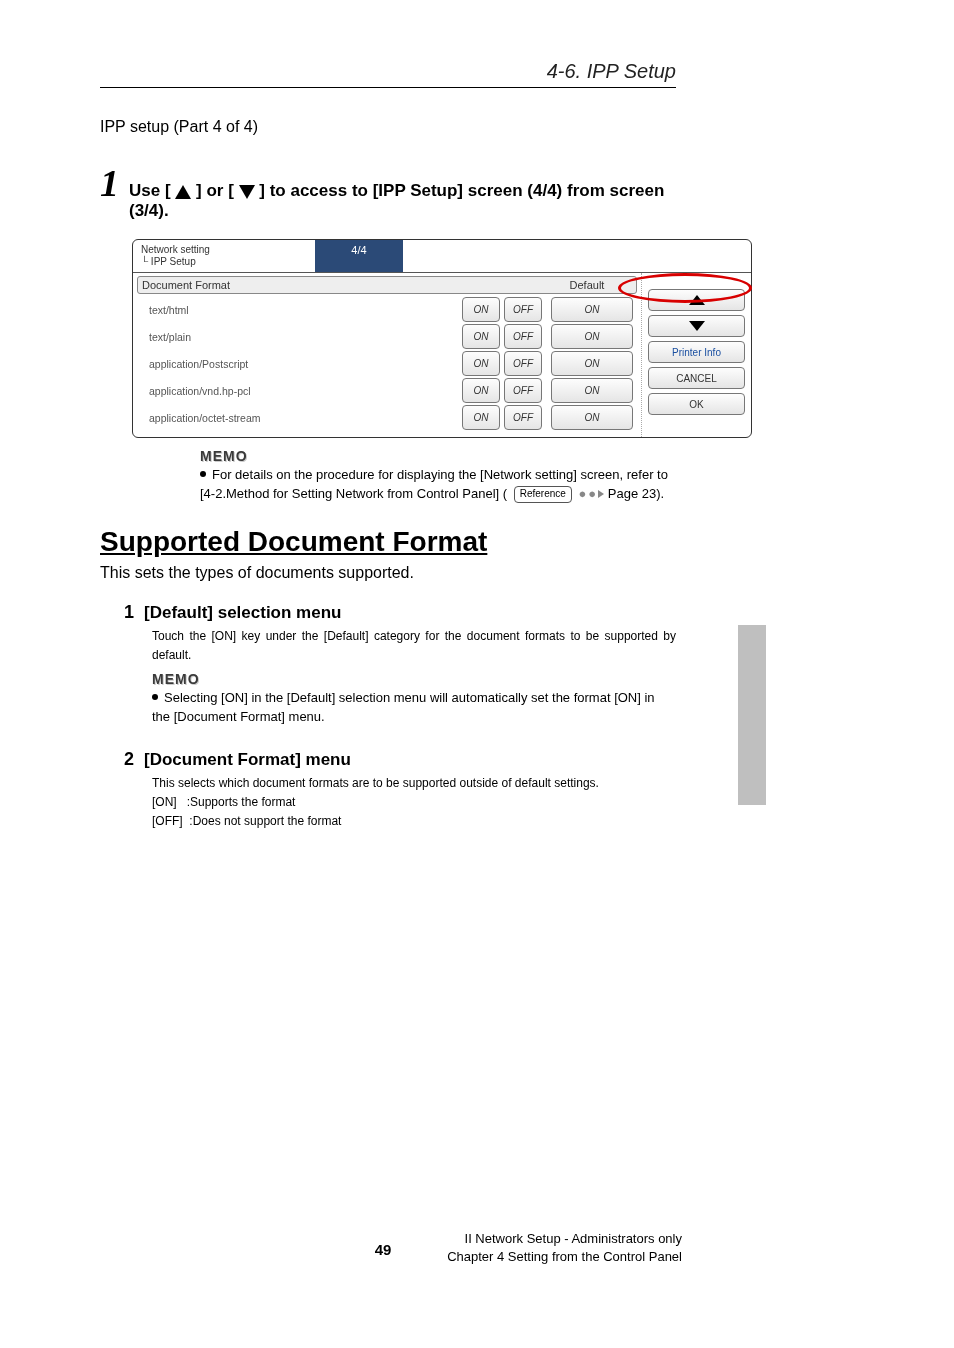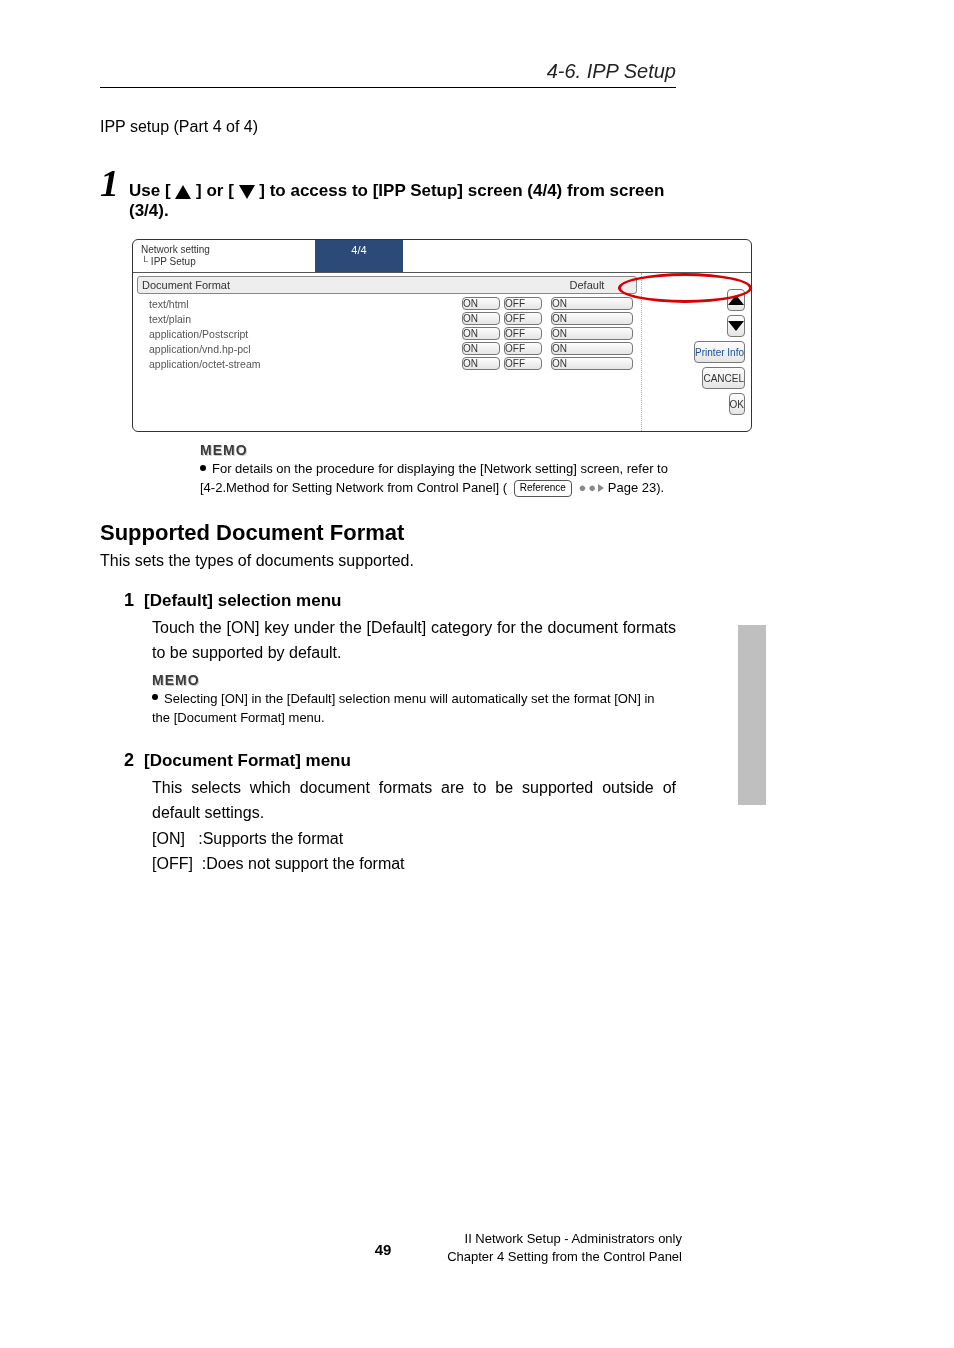--- a/index.html
+++ b/index.html
@@ -24,50 +24,50 @@
   .p-title { flex: 1; text-align: center; background: #2b4a77; color: #fff; padding: 4px 6px; font-size: 11px; }
   .p-page { width: 90px; text-align: center; background: #2b4a77; color: #fff; padding: 4px; border-left: 2px solid #fff; }
   .p-body { display: flex; border-top: 1px solid #555; }
   .p-table { flex: 1; padding: 3px 4px 5px 4px; }
   .p-th { display: flex; background: #eee; border: 1px solid #888; border-radius: 3px; font-size: 11px; padding: 2px 4px; margin-bottom: 3px; }
   .p-th .col-a { flex: 1.4; }
   .p-th .col-b { width: 90px; text-align: center; }
   .p-th .col-c { width: 90px; text-align: center; }
   .p-row { display: flex; align-items: center; margin: 2px 0; }
   .p-row .col-a { flex: 1.4; font-size: 10.5px; color: #555; padding-left: 12px; }
-  .btn { display: inline-block; border: 1px solid #777; border-radius: 4px; background: linear-gradient(#fdfdfd,#e5e5e5); font-size: 10px; text-align: left; padding: 0 0; margin: 0 2px; }
+  .btn { display: inline-block; border: 1px solid #777; border-radius: 4px; background: linear-gradient(#fdfdfd,#e5e5e5); font-size: 10px; text-align: center; padding: 6px 0; margin: 0 2px; font-style: italic; }
   .btn.w40 { width: 38px; }
   .btn.w80 { width: 82px; }
   .p-row .col-b { width: 90px; display: flex; justify-content: center; }
   .p-row .col-c { width: 90px; display: flex; justify-content: center; }
-  .p-side { width: 110px; padding: 16px 6px; border-left: 1px dotted #aaa; display: flex; flex-direction: column; gap: 4px; align-items: flex-end; }
+  .p-side { width: 110px; padding: 16px 6px; border-left: 1px dotted #aaa; display: flex; flex-direction: column; gap: 4px; }
   .side-btn { border: 1px solid #777; border-radius: 4px; background: linear-gradient(#fdfdfd,#e5e5e5); height: 22px; display: flex; align-items: center; justify-content: center; font-size: 10px; color: #333; }
   .side-btn.blue { color: #1a4fa0; }
   .arrow-up-blk { width: 0; height: 0; border-left: 8px solid transparent; border-right: 8px solid transparent; border-bottom: 10px solid #000; }
   .arrow-dn-blk { width: 0; height: 0; border-left: 8px solid transparent; border-right: 8px solid transparent; border-top: 10px solid #000; }
 
   .ring { position: absolute; border: 3px solid #d80000; border-radius: 50%/50%; pointer-events: none; }
   .ring1 { top: 34px; right: 0px; width: 134px; height: 30px; }
 
   .memo-block { margin-left: 100px; margin-top: 6px; margin-bottom: 22px; }
   .memo-label { font-weight: bold; font-size: 14px; color: #3a3a3a; letter-spacing: 1px; text-shadow: 1px 1px 0 #ccc; margin-bottom: 2px; }
   .memo-text { font-size: 13px; line-height: 1.45; }
   .bullet { display: inline-block; width: 6px; height: 6px; background: #000; border-radius: 50%; vertical-align: middle; margin-right: 6px; position: relative; top: -2px; }
   .refbox { display: inline-block; border: 1px solid #555; border-radius: 4px; padding: 0 5px; font-size: 10px; vertical-align: middle; margin: 0 3px; }
   .dots { letter-spacing: 2px; color: #888; }
   .tri-r { display: inline-block; width: 0; height: 0; border-top: 4px solid transparent; border-bottom: 4px solid transparent; border-left: 6px solid #888; vertical-align: middle; }
 
-  .section-h2 { font-size: 22px; font-weight: bold; margin: 4px 0 6px 0; }
+  .section-h2 { font-size: 28px; font-weight: bold; margin: 4px 0 6px 0; text-decoration: underline; }
   .section-p { font-size: 16px; margin-bottom: 20px; }
 
   .item { margin-left: 24px; margin-bottom: 22px; }
   .item-head { display: flex; align-items: baseline; gap: 10px; margin-bottom: 4px; }
   .item-num { font-weight: bold; font-size: 18px; }
   .item-title { font-weight: bold; font-size: 17px; }
-  .item-body { margin-left: 28px; font-size: 16px; line-height: 1.6; text-align: justify; }
+  .item-body { margin-left: 28px; font-size: 12px; line-height: 1.6; text-align: justify; }
   .memo-inner { margin-left: 28px; margin-top: 6px; }
   .memo-inner .memo-text { font-size: 13px; }
 
   .side-tab { position: absolute; right: 0; top: 625px; width: 28px; height: 180px; background: #bfbfbf; }
 
   .pagenum { position: absolute; bottom: 42px; left: 0; width: 100%; text-align: center; font-weight: bold; font-size: 15px; }
   .foot-right { position: absolute; right: 84px; bottom: 34px; text-align: right; font-size: 13px; line-height: 1.4; }
 </style>
 </head>
 <body>

